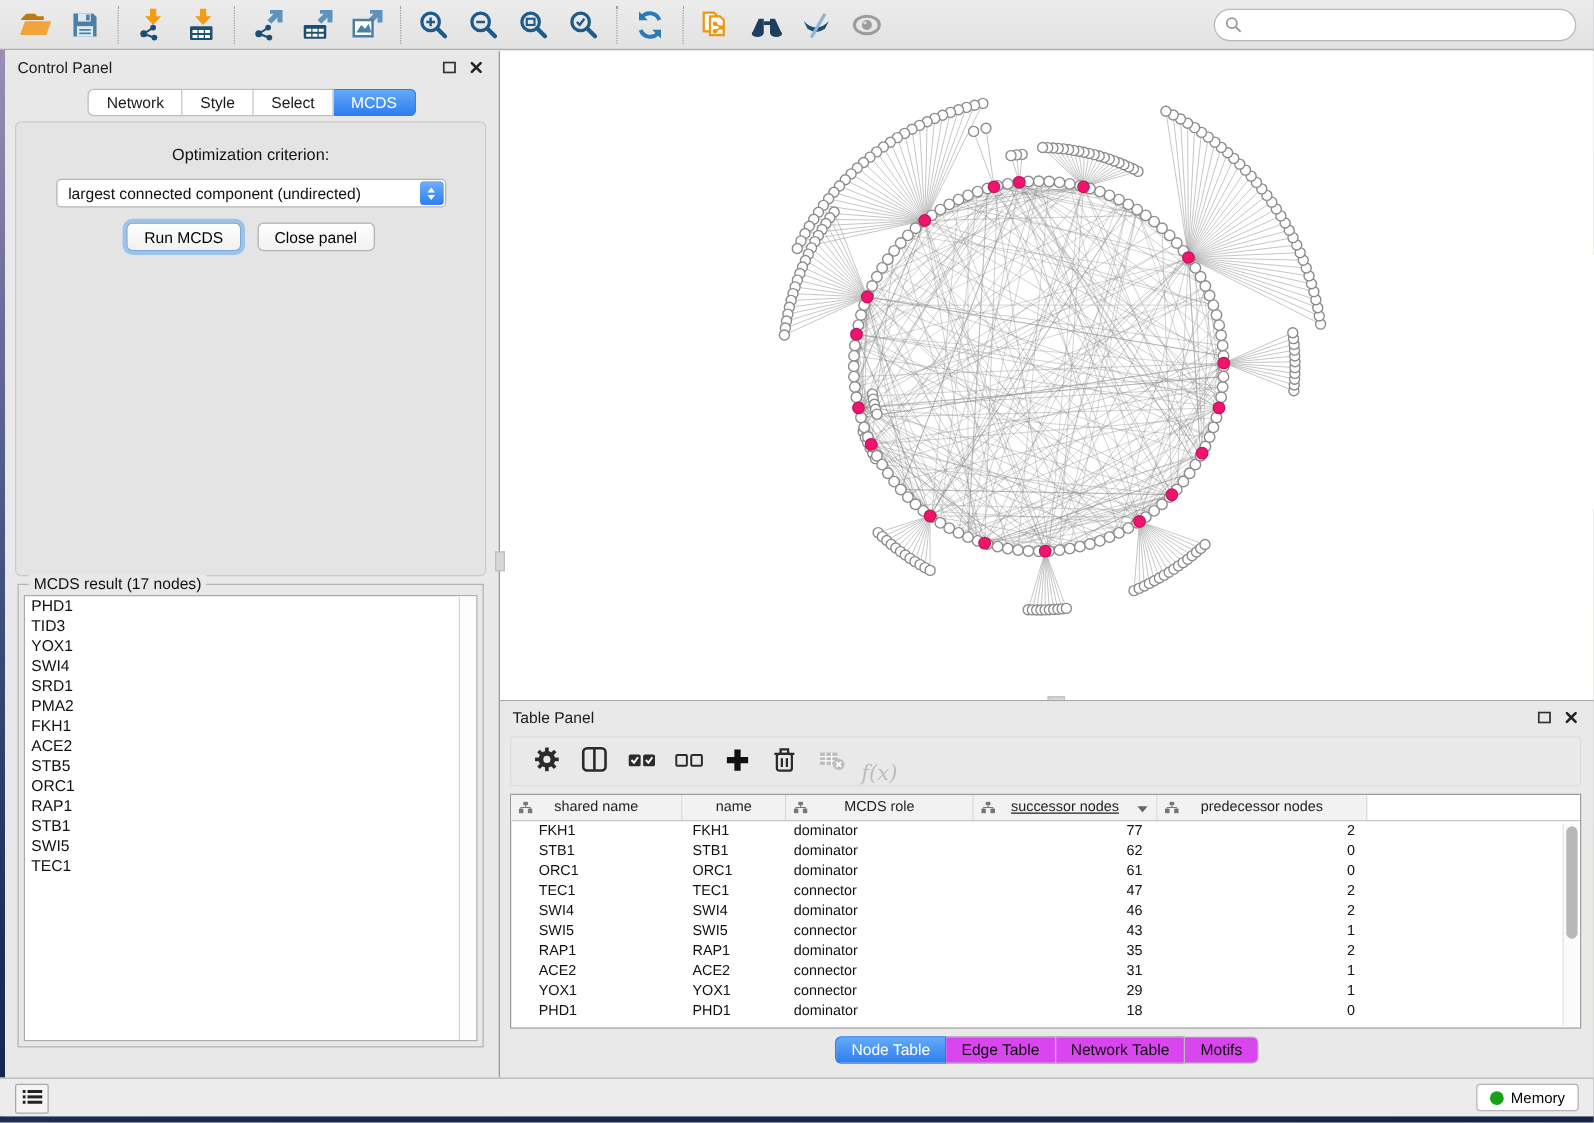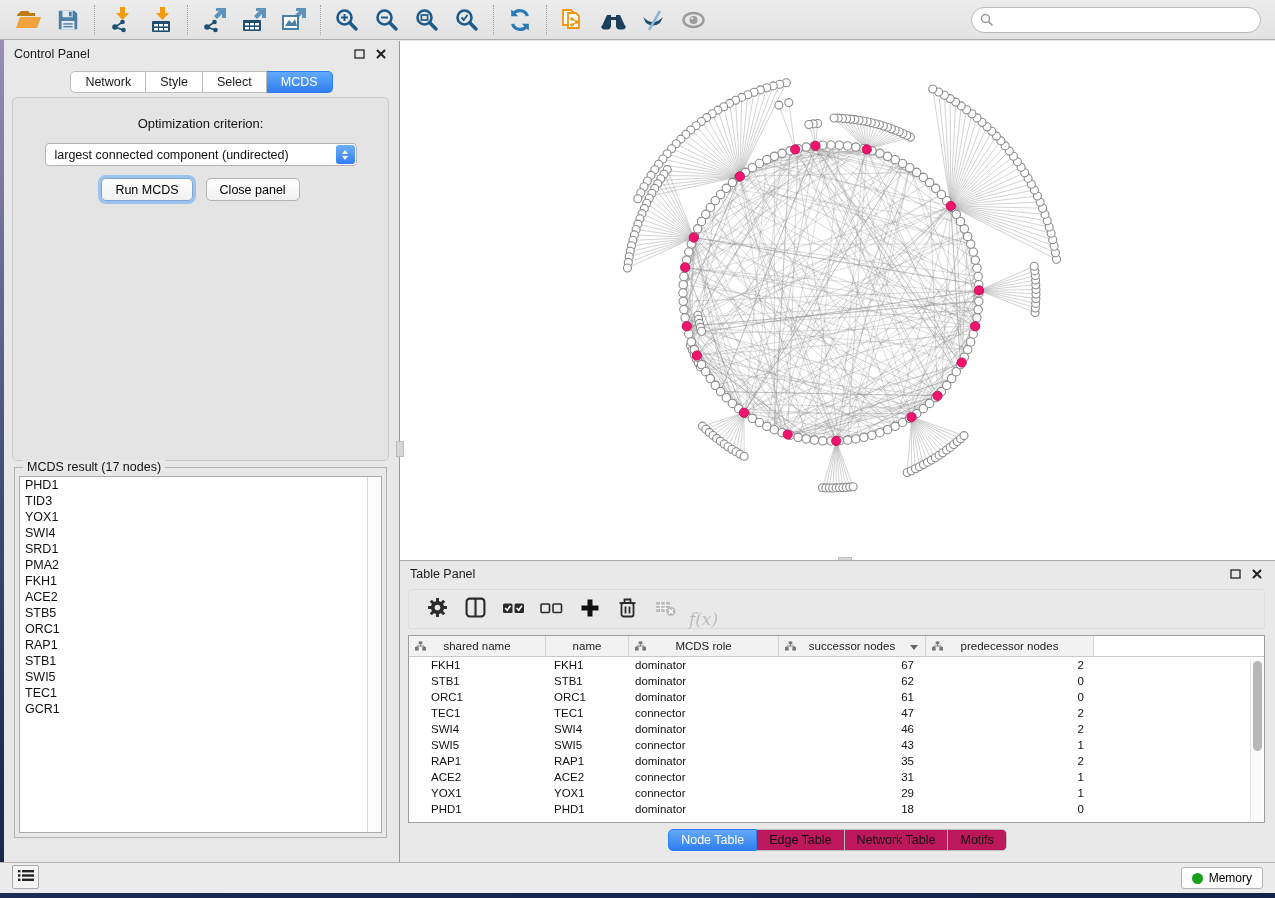--- a/index.html
+++ b/index.html
@@ -100,29 +100,29 @@
   .td { font-size:11.5px; line-height:16px; flex:0 0 auto; white-space:nowrap; overflow:hidden; cursor:default; }
   .td.c0 { padding-left:22px; }
   .td.c1 { padding-left:8px; }
   .td.c2 { padding-left:6px; }
   .td.c3 { text-align:right; padding-right:12px; }
   .td.c4 { text-align:right; padding-right:10px; }
   .tbl-scroll { position:absolute; right:1px; top:23px; bottom:1px; width:13px; background:#fbfbfb; border-left:1px solid #e3e3e3; }
   .tbl-thumb { position:absolute; left:2px; top:2px; width:9px; height:90px; background:#b8b8b8; border-radius:5px; }
 
   .bottom-tabs { position:absolute; left:0; right:0; top:268px; display:flex; justify-content:center; }
-  .bottom-tabs .tab { height:22px; padding:0 12px; background:#be185d; border:1px solid #bcbcbc; border-left:none;
+  .bottom-tabs .tab { height:22px; padding:0 12px; background:#d946ef; border:1px solid #bcbcbc; border-left:none;
     font-size:12.5px; display:flex; align-items:center; cursor:pointer; }
   .bottom-tabs .tab:first-child { border-left:1px solid #bcbcbc; border-radius:5px 0 0 5px; }
   .bottom-tabs .tab:last-child { border-radius:0 5px 5px 0; }
   .bottom-tabs .tab.sel { background:linear-gradient(#62aaf8,#2f7ef0); color:#fff; border-color:#2f7ef0; }
 
   
   .statusbar { position:absolute; left:0; bottom:0; width:1275px; height:31px; background:#ececec; border-top:1px solid #b3b3b3;
-    display:flex; align-items:flex-end; padding:4px 12px; z-index:55; }
+    display:flex; align-items:flex-start; padding:4px 12px; z-index:55; }
   .task-btn { width:27px; height:24px; background:#f4f4f4; border:1px solid #a9a9a9; border-radius:2px;
     display:flex; align-items:center; justify-content:center; cursor:pointer; }
   .sb-spacer { flex:1; }
   .memory-btn { height:22px; background:#fff; border:1px solid #b3b3b3; border-radius:3px; display:flex; align-items:center;
     gap:6px; padding:0 10px; font-size:12px; cursor:pointer; font-family:"Liberation Sans",sans-serif; }
   .mem-dot { width:11px; height:11px; border-radius:50%; background:#18a018; }
 </style>
 </head>
 <body>
 
@@ -387,21 +387,20 @@
               <div class="list-item">SRD1</div>
               <div class="list-item">PMA2</div>
               <div class="list-item">FKH1</div>
               <div class="list-item">ACE2</div>
               <div class="list-item">STB5</div>
               <div class="list-item">ORC1</div>
               <div class="list-item">RAP1</div>
               <div class="list-item">STB1</div>
               <div class="list-item">SWI5</div>
               <div class="list-item">TEC1</div>
-              <div class="list-item">GCR1</div>
             </div>
           <div class="list-scroll"></div>
         </div>
       </div>
 
       <div class="v-grip"></div>
     </div>
 
     <div class="right-col">
 
@@ -1309,21 +1308,21 @@
                 <span class="colicon"><svg width="11" height="10" viewBox="0 0 12 10">
                     <g fill="#777">
                       <rect x="4" y="0" width="4" height="3"></rect>
                       <rect x="0" y="6" width="4" height="4"></rect>
                       <rect x="8" y="6" width="4" height="4"></rect>
                     </g>
                     <path d="M6 3v2M2 6V5h8v1" stroke="#777" stroke-width="1" fill="none"></path>
                   </svg></span>
                 <span>MCDS role</span>
               </div>
-              <div class="th" style="width: 147px;">
+              <div class="th" style="width: 147px; text-decoration: underline;">
                 <span class="colicon"><svg width="11" height="10" viewBox="0 0 12 10">
                     <g fill="#777">
                       <rect x="4" y="0" width="4" height="3"></rect>
                       <rect x="0" y="6" width="4" height="4"></rect>
                       <rect x="8" y="6" width="4" height="4"></rect>
                     </g>
                     <path d="M6 3v2M2 6V5h8v1" stroke="#777" stroke-width="1" fill="none"></path>
                   </svg></span>
                 <span>successor nodes</span>
                 <span class="sortchev"></span>
@@ -1339,21 +1338,21 @@
                   </svg></span>
                 <span>predecessor nodes</span>
               </div>
               <div class="th filler"></div>
             </div>
           <div id="tblBody">
               <div class="tr">
                 <div class="td c0" style="width: 137px;">FKH1</div>
                 <div class="td c1" style="width: 83px;">FKH1</div>
                 <div class="td c2" style="width: 150px;">dominator</div>
-                <div class="td c3" style="width: 147px;">67</div>
+                <div class="td c3" style="width: 147px;">77</div>
                 <div class="td c4" style="width: 168px;">2</div>
               </div>
               <div class="tr">
                 <div class="td c0" style="width: 137px;">STB1</div>
                 <div class="td c1" style="width: 83px;">STB1</div>
                 <div class="td c2" style="width: 150px;">dominator</div>
                 <div class="td c3" style="width: 147px;">62</div>
                 <div class="td c4" style="width: 168px;">0</div>
               </div>
               <div class="tr">

